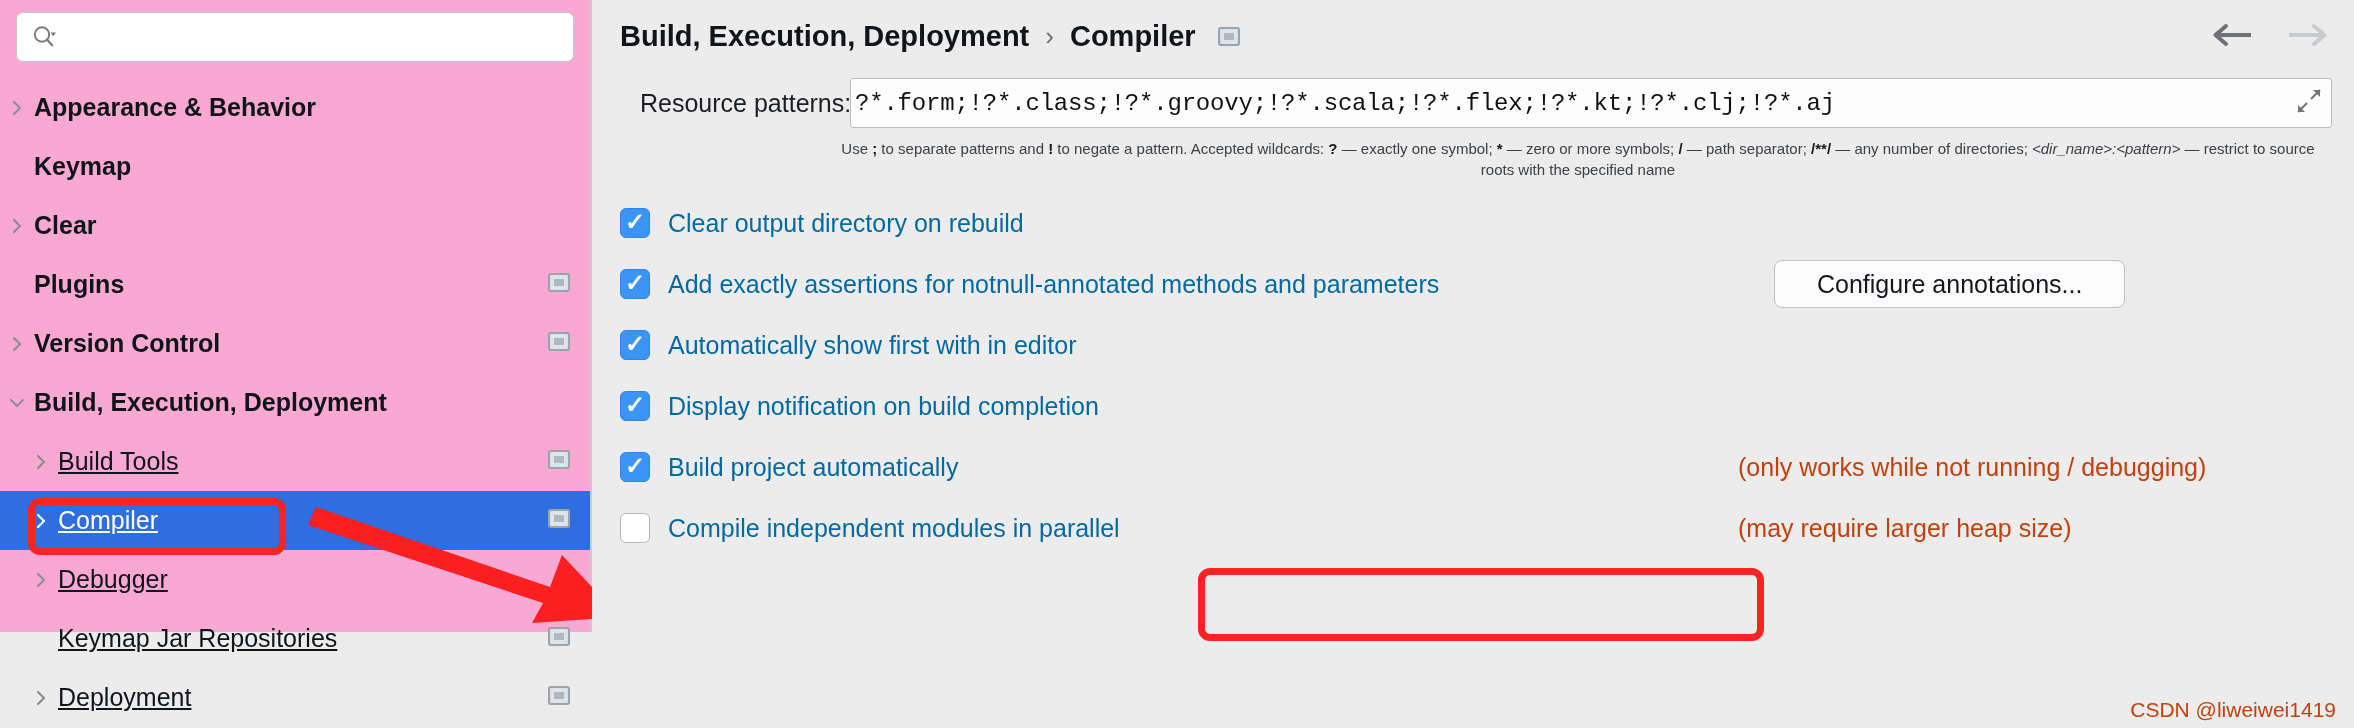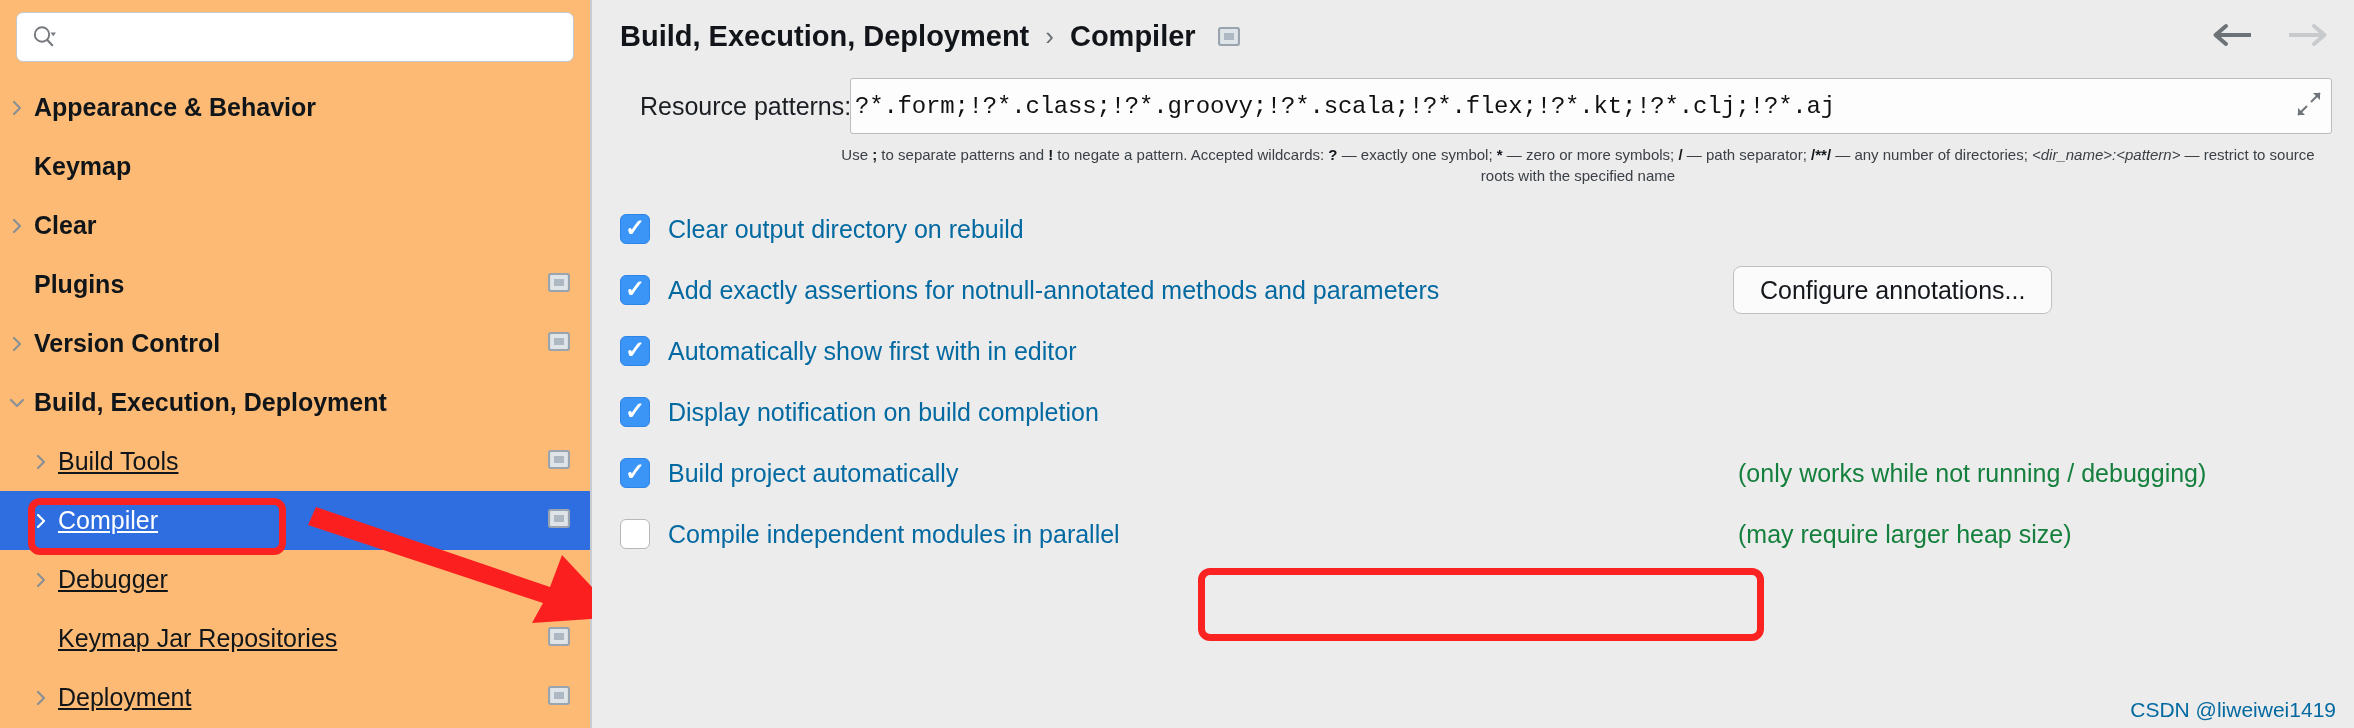--- a/index.html
+++ b/index.html
@@ -19,22 +19,22 @@
     position: relative;
     width: 2354px;
     height: 728px;
     display: flex;
     background: #ececec;
   }
 
   
   #sidebar {
     width: 592px;
-    height: 728px;
-    background: #fdba74;
+    height: 632px;
+    background: #f9a8d4;
     border-right: 2px solid #c8ccd0;
     box-sizing: border-box;
     position: relative;
     flex: 0 0 592px;
   }
 
   .search-wrap {
     padding: 12px 16px 0 16px;
   }
   .search-box {
@@ -152,21 +152,21 @@
   .field-label {
     font-size: 25px;
     color: #1b1f23;
     white-space: nowrap;
     width: 210px;
     flex: 0 0 210px;
   }
   .text-input {
     flex: 1;
     margin-right: 22px;
-    height: 56px;
+    height: 50px;
     background: #fdfdfd;
     border: 1px solid #b9bdc1;
     border-radius: 3px;
     display: flex;
     align-items: center;
     padding: 16px 10px;
     box-sizing: border-box;
     position: relative;
     overflow: hidden;
   }
@@ -236,28 +236,28 @@
   }
   .check-label {
     font-size: 25px;
     color: #0369a1;
     white-space: nowrap;
   }
   .right-note {
     position: absolute;
     left: 1118px;
     font-size: 25px;
-    color: #15803d;
+    color: #c2410c;
     white-space: nowrap;
   }
   .btn {
     position: absolute;
-    left: 1113px;
+    left: 1154px;
     height: 48px;
-    padding: 0 26px;
+    padding: 0 42px;
     background: #fbfbfb;
     border: 1px solid #bdc1c5;
     border-radius: 8px;
     font-size: 25px;
     color: #14181c;
     display: flex;
     align-items: center;
     justify-content: center;
     white-space: nowrap;
     font-family: "Liberation Sans", sans-serif;
@@ -291,21 +291,21 @@
     width: 330px;
     height: 150px;
     pointer-events: none;
   }
 
   .watermark {
     position: absolute;
     right: 18px;
     bottom: 6px;
     font-size: 21px;
-    color: #0369a1;
+    color: #c2410c;
     white-space: nowrap;
     font-family: "Liberation Sans", sans-serif;
   }
 </style>
 </head>
 <body>
 
 <div id="app">
 
   <div id="sidebar">

